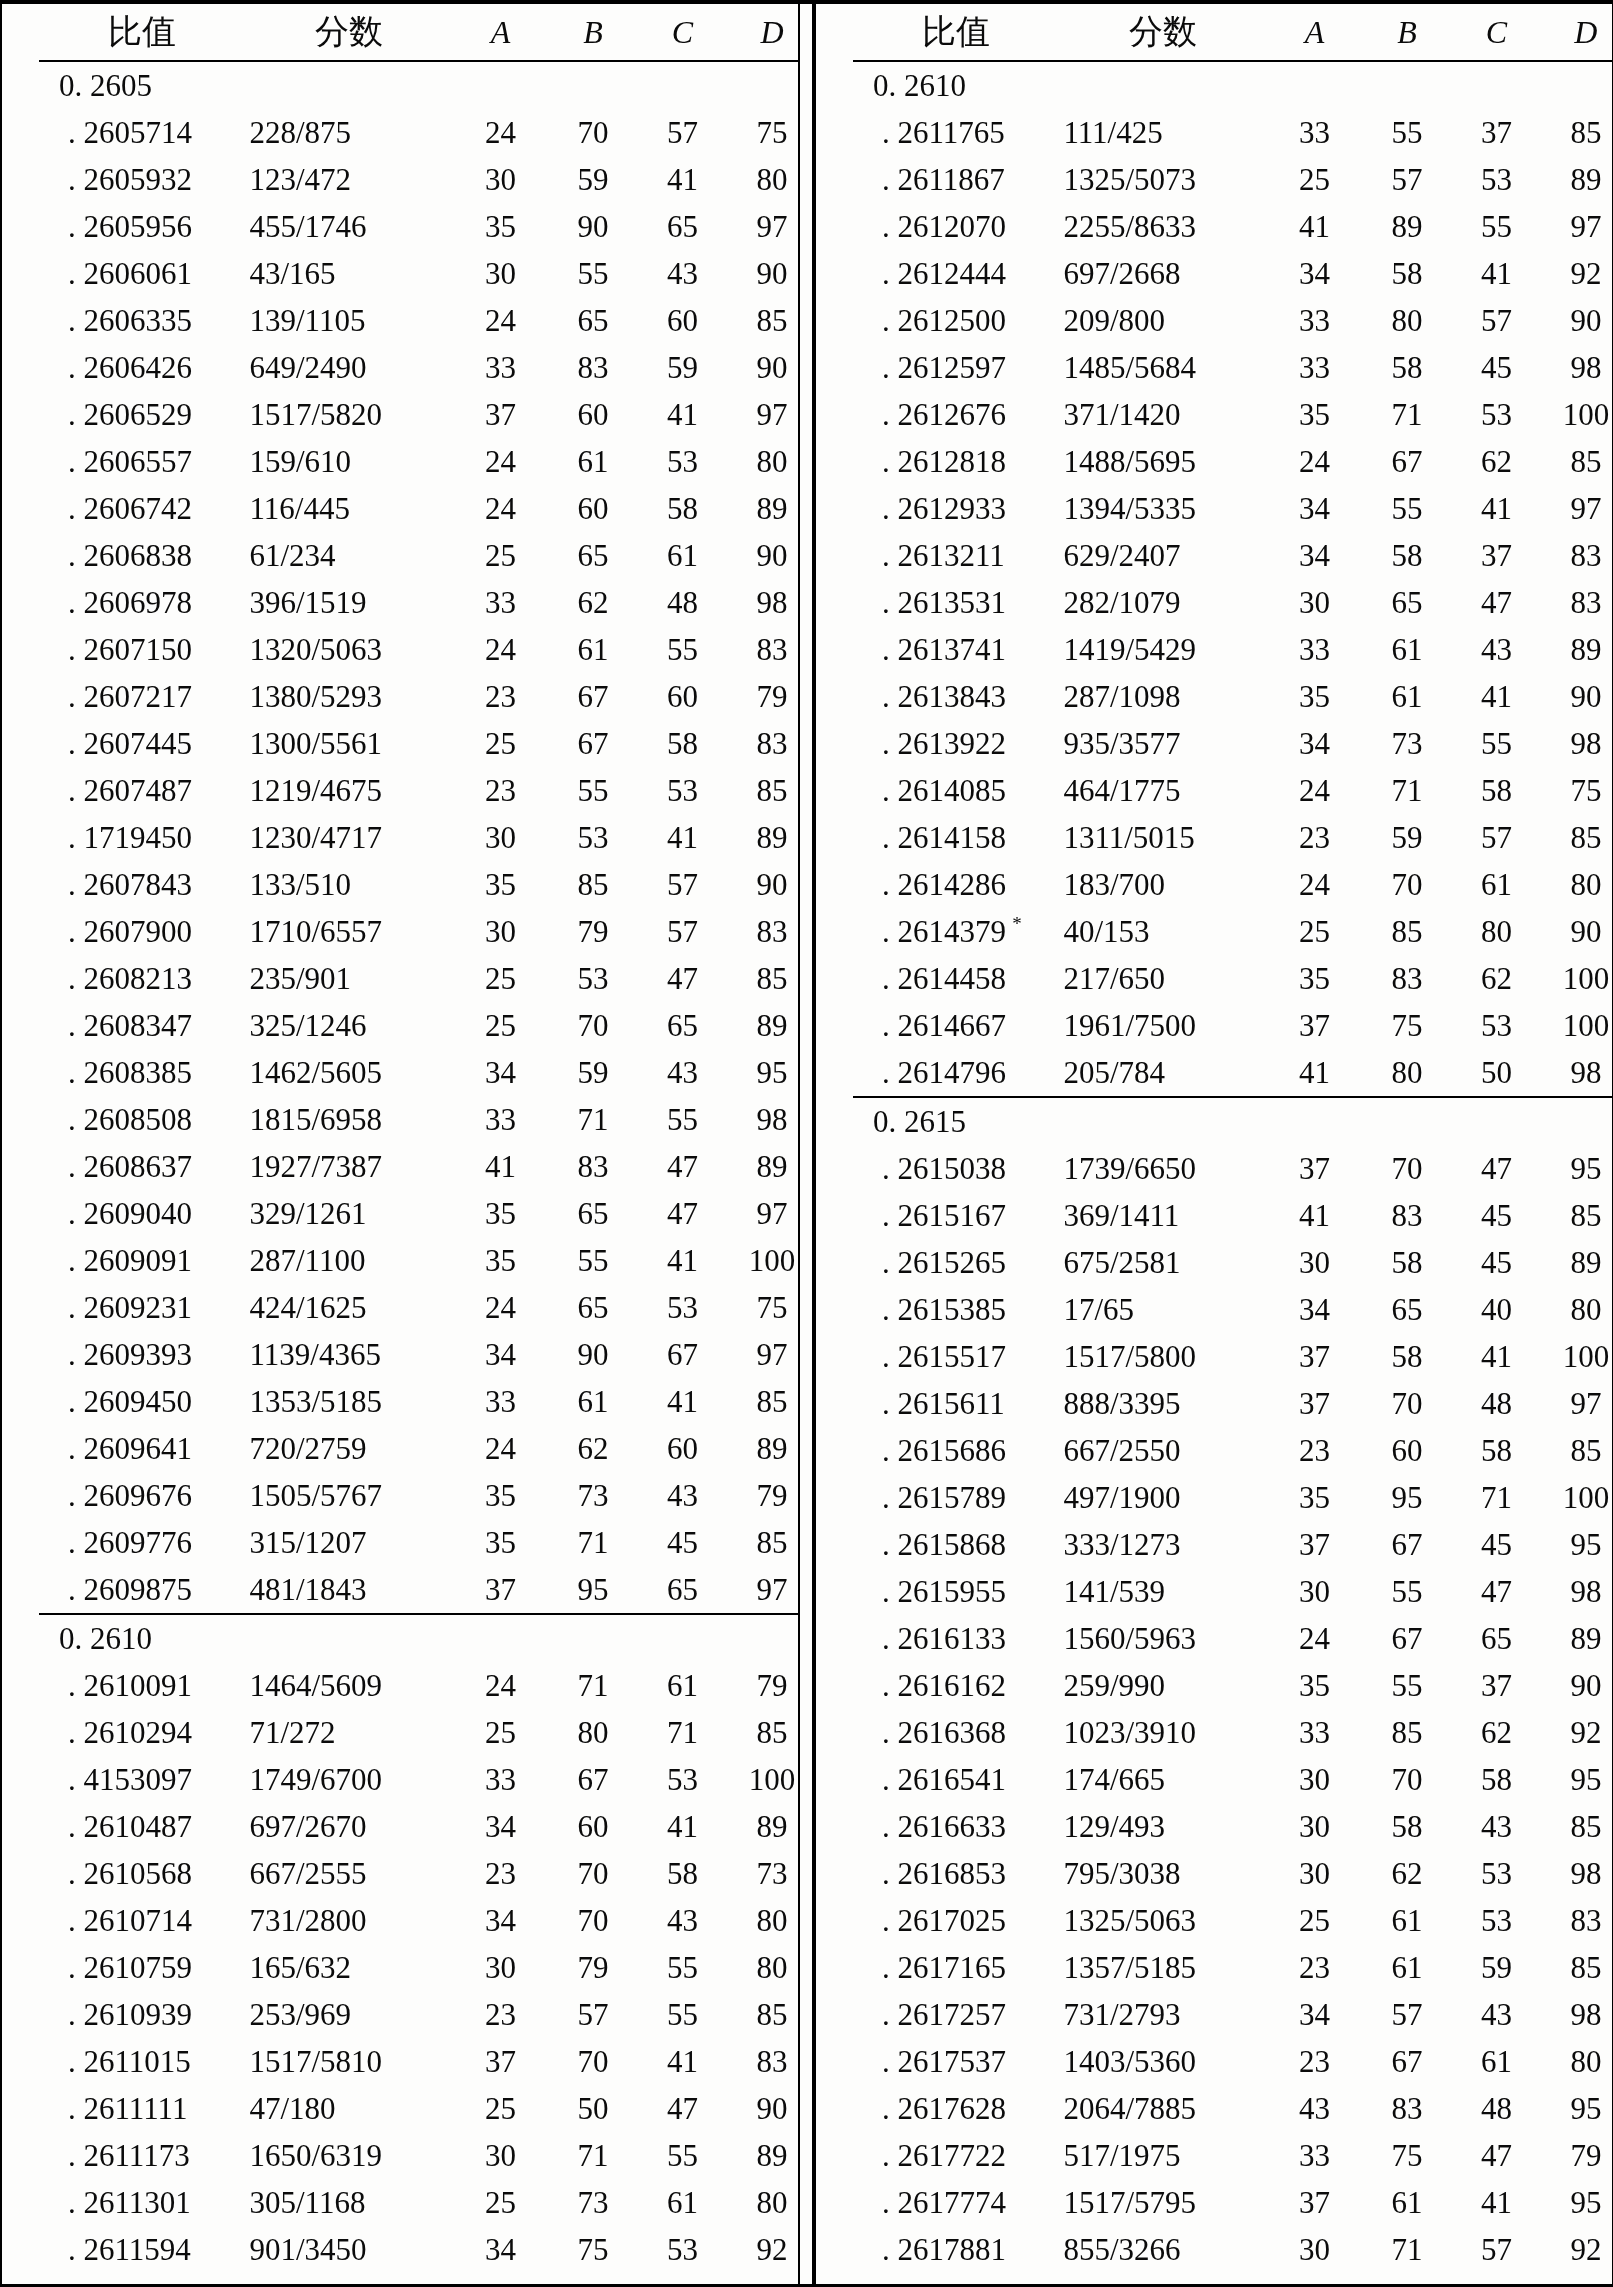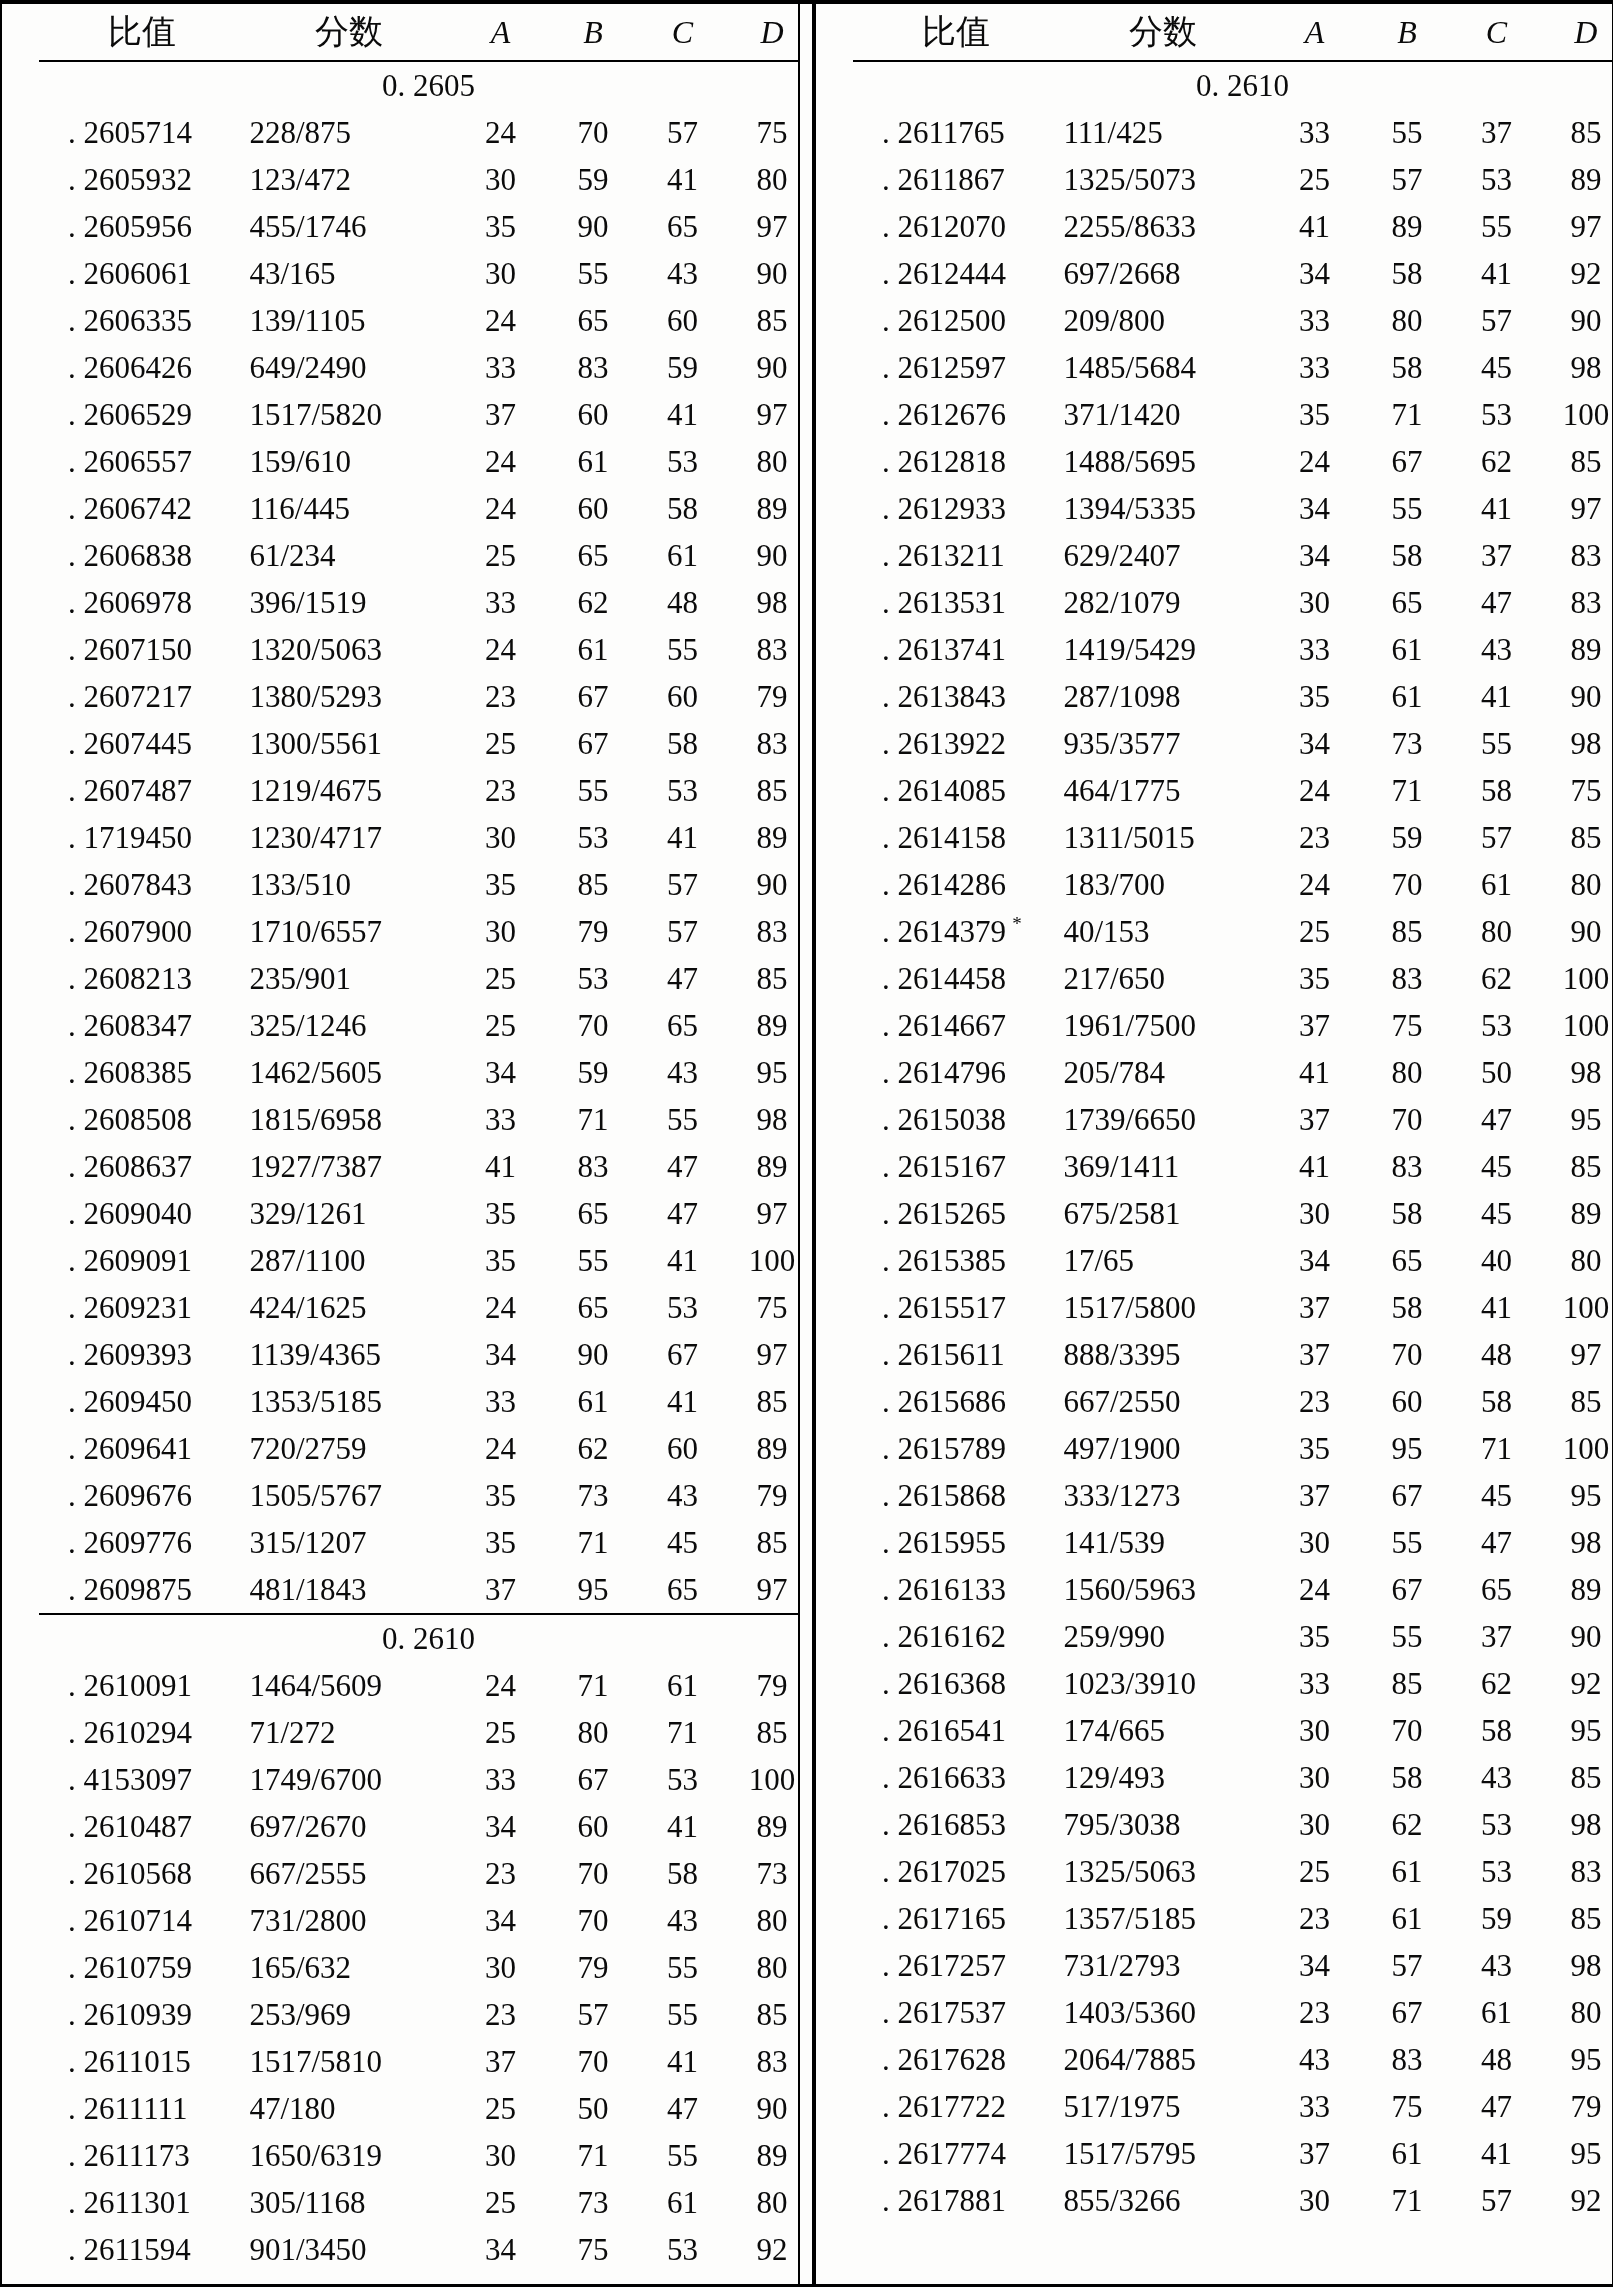--- a/index.html
+++ b/index.html
@@ -26,21 +26,21 @@
   .row{
     flex:0 0 47px;display:grid;
     grid-template-columns:206px 208px 95px 90px 89px 90px 1fr;
     align-items:center;font-size:31px;
   }
   .row .ratio{padding-left:29px;white-space:pre;}
   .row .frac{padding-left:4.5px;white-space:pre;}
   .row .num{text-align:center;}
   .section-row{
     flex:0 0 47px;display:flex;align-items:center;
-    padding-left:20px;font-size:31px;white-space:pre;justify-content:center;
+    padding-left:20px;font-size:31px;white-space:pre;
   }
   .section-row.bordered{border-top:2.7px solid #000;}
   sup.star{font-size:19px;line-height:0;vertical-align:super;margin-left:6.3px;}
 </style>
 </head>
 <body>
 
 <div class="page">
   <div class="table">
 
@@ -593,20 +593,21 @@
             <div class="num">100</div>
           </div>
           <div class="row">
             <div class="ratio">. 2614796</div>
             <div class="frac">205/784</div>
             <div class="num">41</div>
             <div class="num">80</div>
             <div class="num">50</div>
             <div class="num">98</div>
           </div>
+          <div class="section-row bordered"><span>0. 2615</span></div>
           <div class="row">
             <div class="ratio">. 2615038</div>
             <div class="frac">1739/6650</div>
             <div class="num">37</div>
             <div class="num">70</div>
             <div class="num">47</div>
             <div class="num">95</div>
           </div>
           <div class="row">
             <div class="ratio">. 2615167</div>

